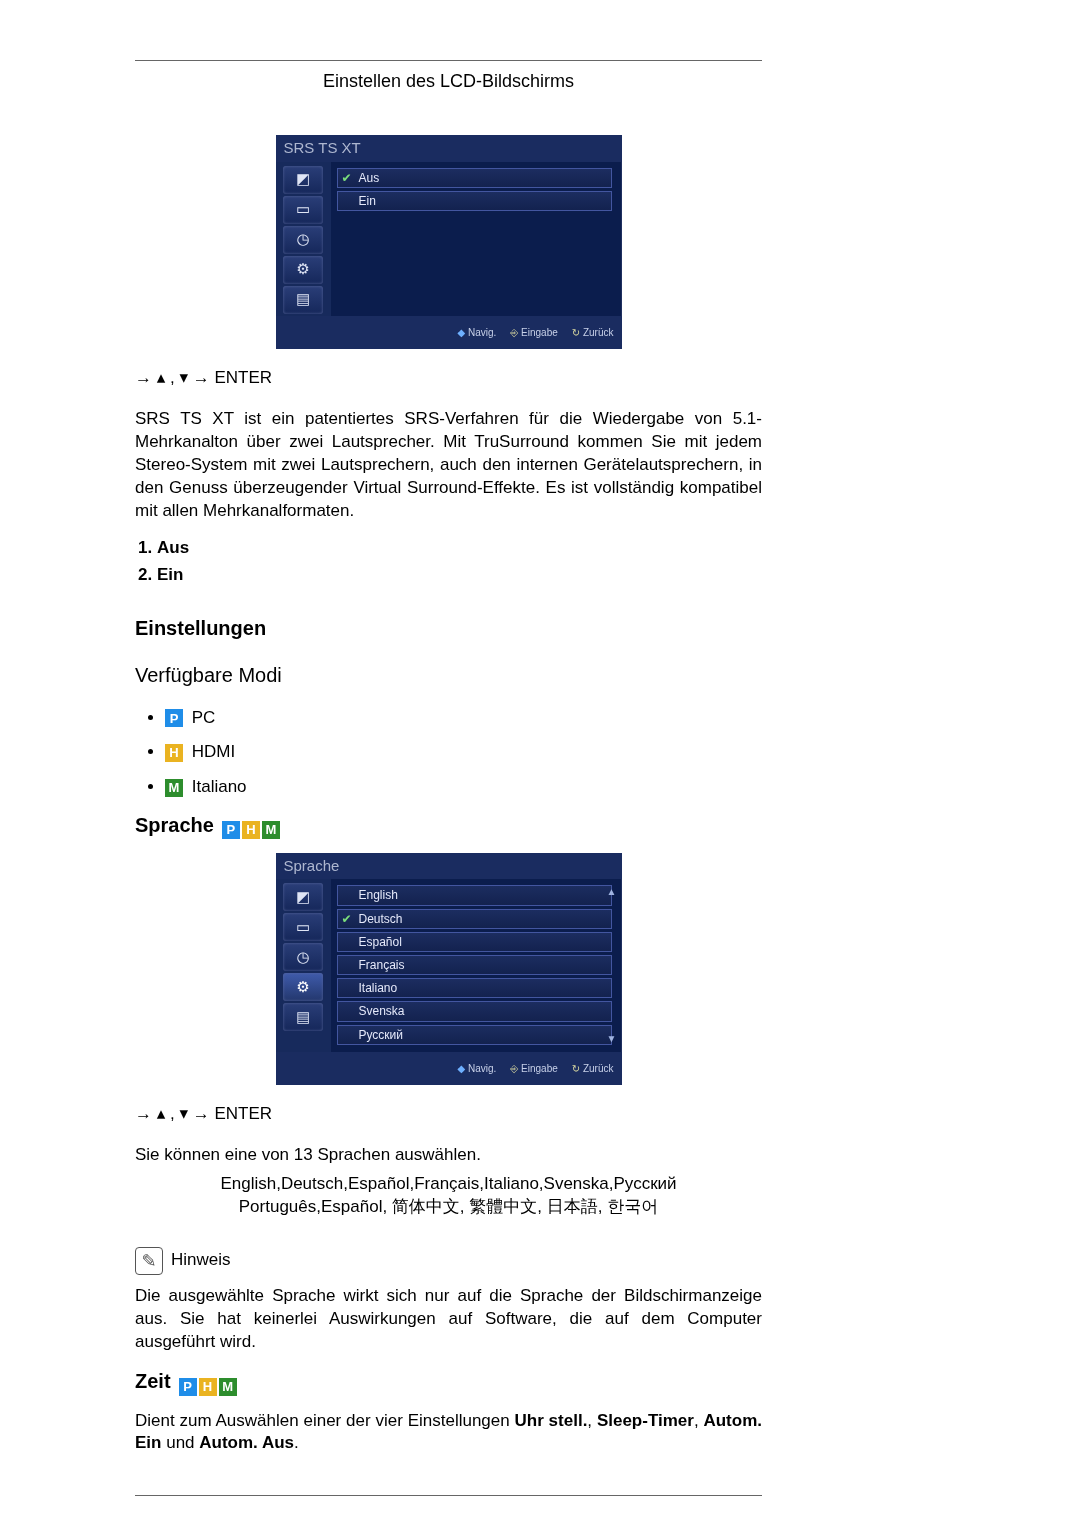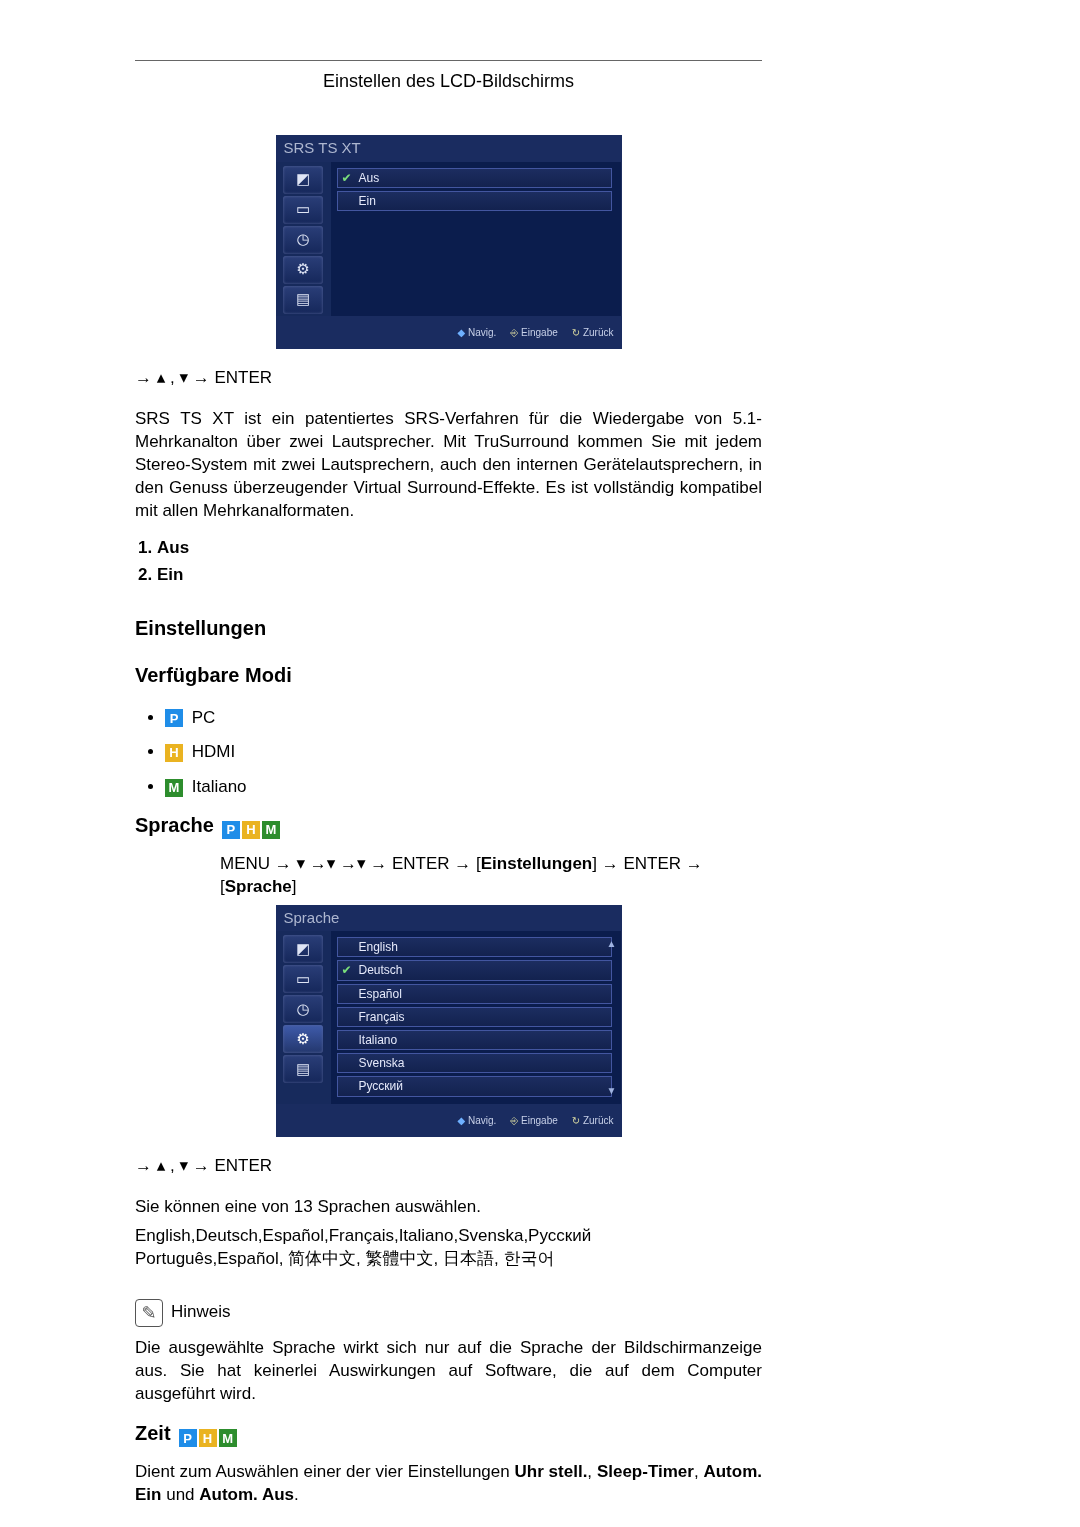--- a/index.html
+++ b/index.html
@@ -119,41 +119,42 @@
 
   .nav-line { margin: 14px 0 18px 0; font-size: 17px; }
   .body-para { margin: 0 0 14px 0; text-align: justify; }
   .ol { margin: 0 0 22px 0; padding-left: 22px; }
   .ol li { margin-bottom: 4px; font-weight: 700; }
 
   h2.h2 {
     font-size: 20px; font-weight: 700; margin: 28px 0 20px 0;
   }
   h3.h3 {
-    font-size: 20px; font-weight: 700; margin: 8px 0 18px 0;
+    font-size: 20px; font-weight: 400; margin: 8px 0 18px 0;
   }
   .mode-list { list-style: disc; padding-left: 30px; margin: 0 0 4px 0; }
   .mode-list li { margin-bottom: 12px; }
   
   .chip {
     display: inline-flex; align-items:center; justify-content:center;
     width: 18px; height: 18px; font-size: 13px; font-weight: 700;
     color: #fff; margin-right: 4px;
   }
   .chip.P  { background: #1f8de8; }
   .chip.H  { background: #eab321; }
   .chip.M  { background: #2d8d2d; }
   .chips-inline .chip { margin-right: 2px; vertical-align: -3px; }
 
   .h2-with-chips { display:flex; align-items:center; gap:8px; font-size:20px; font-weight:700; margin:4px 0 14px 0; }
 
   .menu-path { font-size: 17px; }
   .menu-path .label { font-weight:700; }
 
   .lang-lines {
+    text-align: center;
     margin: 0 auto 28px auto;
     font-family: Arial, sans-serif;
   }
 
   .hinweis-row {
     display:flex; align-items:center; gap:8px; margin: 0 0 10px 0;
   }
   .note-icon {
     width: 26px; height: 26px;
     border: 1px solid #555; border-radius: 4px;
@@ -231,23 +232,20 @@
     </li>
   </ul>
 
   <div class="h2-with-chips">
     <span>Sprache</span>
     <span class="chips-inline">
       <span class="chip P">P</span><span class="chip H">H</span><span class="chip M">M</span>
     </span>
   </div>
 
-  <div class="indent1 menu-path">
-    <span>MENU → ▾ →▾ →▾ → ENTER → [</span><span class="label">Einstellungen</span><span>] → ENTER → [</span><span class="label">Sprache</span><span>]</span>
-  </div>
 
   <div class="osd" style="margin-top:6px;">
     <div class="osd-title">Sprache</div>
     <div class="osd-body">
       <div class="osd-side">
         <div class="icon">◩</div>
         <div class="icon">▭</div>
         <div class="icon">◷</div>
         <div class="icon sel">⚙</div>
         <div class="icon">▤</div>

